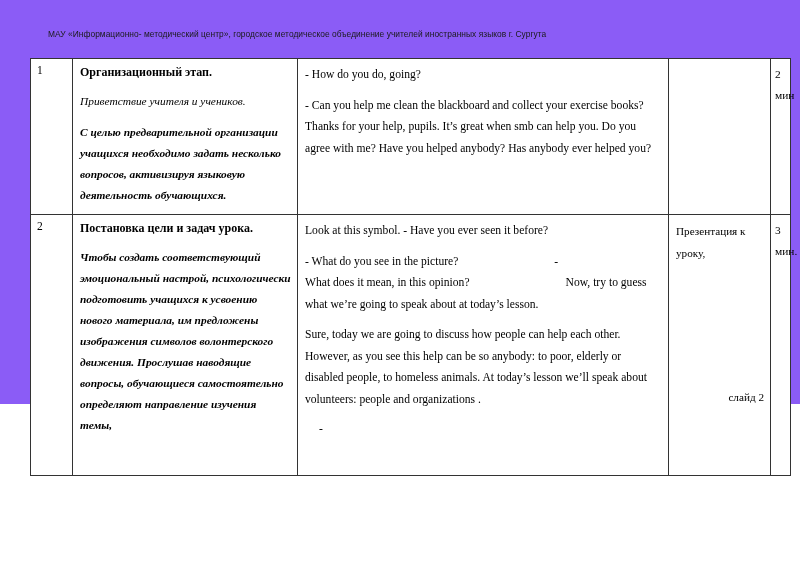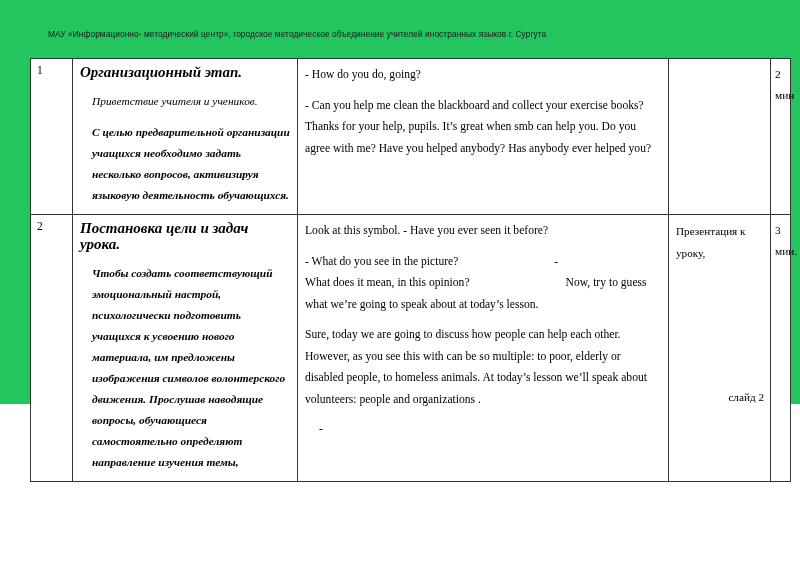--- a/index.html
+++ b/index.html
@@ -11,21 +11,21 @@
     width: 800px;
     height: 566px;
     font-family: "Liberation Serif", "DejaVu Serif", serif;
     color: #000000;
     overflow: hidden;
   }
   .page {
     position: relative;
     width: 800px;
     height: 404px;
-    background: #22c55e;
+    background: #8b5cf6;
   }
   .doc-header {
     position: absolute;
     left: 48px;
     top: 29px;
     width: 712px;
     font-family: "Liberation Sans", "DejaVu Sans", sans-serif;
     font-size: 8.4px;
     line-height: 11px;
     color: #1a1a1a;
@@ -56,30 +56,29 @@
   .cell-pad { padding: 5px 6px 8px 7px; }
 
   .num-txt {
     font-size: 11.5px;
     line-height: 14px;
     padding: 4px 0 0 6px;
   }
 
   .stage-title {
     font-weight: bold;
-    font-size: 15px;
+    font-size: 12px;
     line-height: 16px;
     margin: 0 0 11px 0;
-    font-style: italic;
   }
   .stage-note {
     font-style: italic;
     font-size: 11.4px;
     line-height: 21px;
-    margin: 0 0 10px 12px;
+    margin: 0 0 10px 0;
   }
   .stage-note:last-child { margin-bottom: 0; font-weight: bold; }
 
   .eng-p {
     font-size: 11.6px;
     line-height: 21.5px;
     margin: 0 0 9px 0;
   }
   .eng-p:last-child { margin-bottom: 0; }
   .eng-p b { font-weight: normal; }
@@ -161,21 +160,21 @@
         <td>
           <div class="cell-pad">
             <p class="stage-title">Постановка цели и задач урока.</p>
             <p class="stage-note">Чтобы создать соответствующий эмоциональный настрой, психологически подготовить учащихся к усвоению нового материала, им предложены изображения символов волонтерского движения. Прослушав наводящие вопросы, обучающиеся самостоятельно определяют направление изучения темы,</p>
           </div>
         </td>
         <td>
           <div class="cell-pad">
             <p class="eng-p"><span>Look at this </span><b>symbol.</b><span>   - Have you ever seen it before?</span></p>
             <p class="eng-p"><span>- What do you see in the picture?</span><span class="gap-mid"></span><span>-</span><br><span>What does it mean, in this opinion?</span><span class="gap-mid"></span><span>Now, try to guess what we’re going to speak about at today’s lesson.</span></p>
-            <p class="eng-p"><span>Sure, today we are going to discuss how people can help each other. However, as you see this </span><b>with can be so multiple</b><span>: to poor, elderly or disabled people,  to homeless animals.  At today’s lesson we’ll speak about volunteers: people and organizations .</span></p>
+            <p class="eng-p"><span>Sure, today we are going to discuss how people can help each other. However, as you see this </span><b>help can be so anybody</b><span>: to poor, elderly or disabled people,  to homeless animals.  At today’s lesson we’ll speak about volunteers: people and organizations .</span></p>
             <p class="dash-line">-</p>
           </div>
         </td>
         <td>
           <div class="cell-pad">
             <p class="res-txt">Презентация к уроку,</p>
             <div class="spacer-r2-res"></div>
             <p class="res-late">слайд 2</p>
           </div>
         </td>

